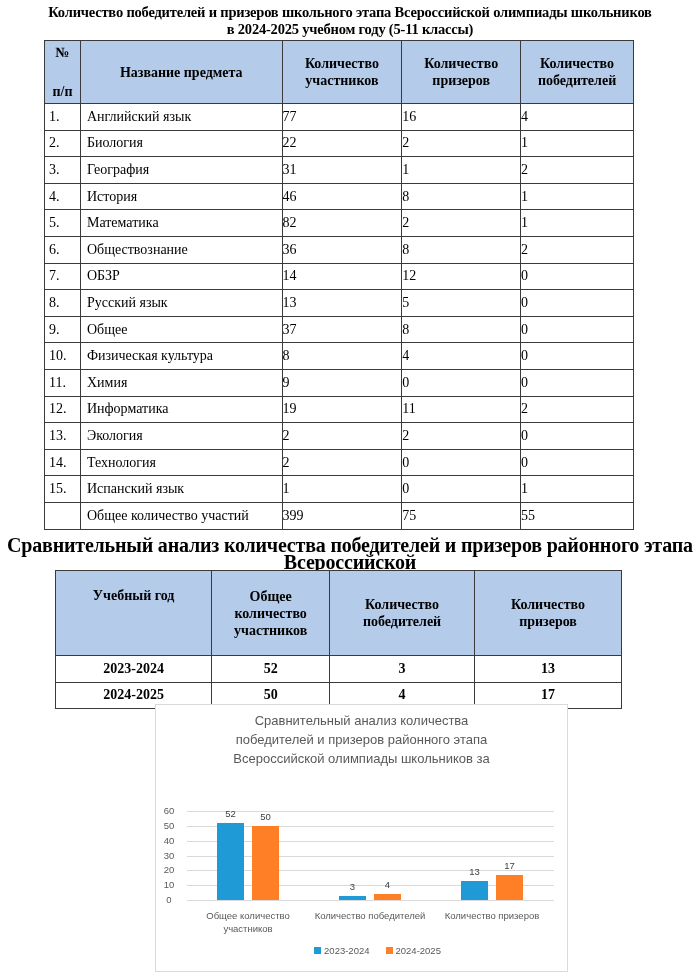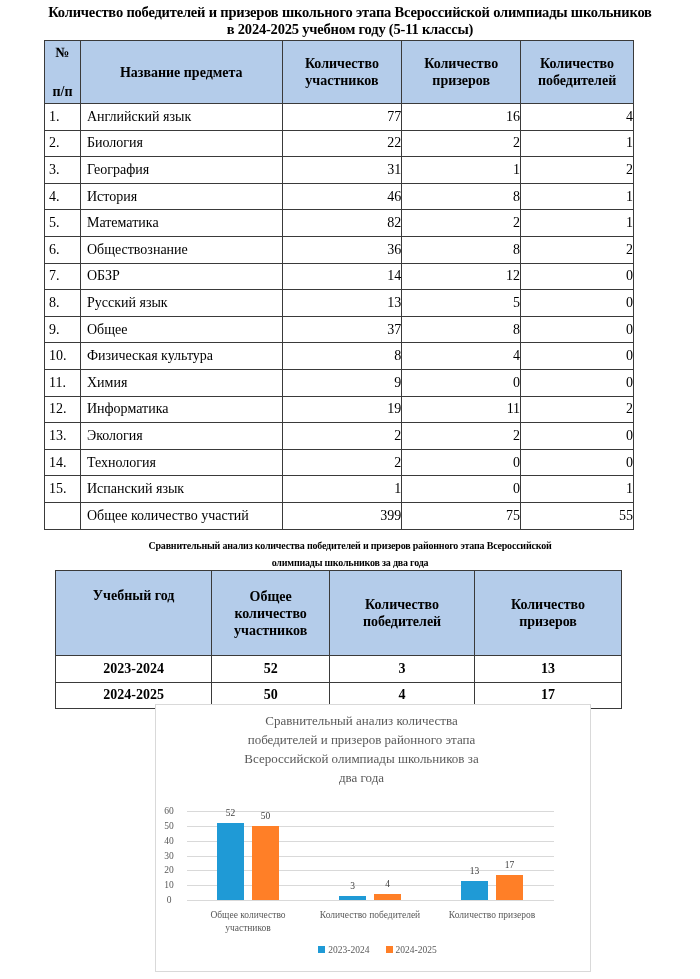--- a/index.html
+++ b/index.html
@@ -5,27 +5,27 @@
   html, body { margin:0; padding:0; background:#ffffff; }
   body { width:700px; height:979px; position:relative; overflow:hidden; font-family:"Liberation Serif", serif; color:#000; }
   .title1 { position:absolute; left:0; top:4px; width:700px; text-align:center; font-weight:bold; font-size:14.5px; line-height:17px; letter-spacing:-0.2px; }
   table { border-collapse:collapse; position:absolute; }
   td, th { border:1.5px solid #3a3a3a; padding:0; }
   #t1 { left:44px; top:40px; width:590px; }
   #t1 th { background:#b4ccea; font-weight:bold; font-size:14px; line-height:17px; height:62px; text-align:center; vertical-align:middle; }
   #t1 td { height:25.6px; font-size:14px; }
   #t1 td.num { padding-left:4px; text-align:left; }
   #t1 td.name { padding-left:6px; text-align:left; }
-  #t1 td.c { text-align:right; }
+  #t1 td.c { text-align:left; }
   .nohead { display:flex; flex-direction:column; justify-content:space-between; height:56px; padding:2px 0; }
-  .title2 { position:absolute; left:0; top:537px; width:700px; text-align:center; font-weight:bold; font-size:10px; line-height:17px; letter-spacing:-0.2px; }
+  .title2 { position:absolute; left:0; top:537px; width:700px; text-align:center; font-weight:bold; font-size:20px; line-height:17px; letter-spacing:-0.2px; }
   #t2 { left:55px; top:570px; width:567px; }
   #t2 th { background:#b4ccea; font-weight:bold; font-size:14px; line-height:17px; height:60px; text-align:center; }
   #t2 td { height:25.5px; font-size:14px; font-weight:bold; text-align:center; }
-  .chart { position:absolute; left:155px; top:704px; width:411px; height:266px; border:1px solid #d9d9d9; background:#fff; font-family:Liberation Serif, serif; color:#595959;padding-left:23px; }
+  .chart { position:absolute; left:155px; top:704px; width:411px; height:266px; border:1px solid #d9d9d9; background:#fff; font-family:Liberation Sans, sans-serif; color:#595959; }
   .ctitle { position:absolute; left:0; top:6px; width:411px; text-align:center; font-size:13px; line-height:19px; color:#595959; }
   .grid { position:absolute; left:31px; width:367px; height:1px; background:#d9d9d9; }
   .ytick { position:absolute; left:4px; width:18px; text-align:center; font-size:9.5px; line-height:10px; }
   .bar { position:absolute; }
   .blabel { position:absolute; width:40px; text-align:center; font-size:9.5px; color:#404040; }
   .xlab { position:absolute; text-align:center; font-size:9.5px; line-height:13px; }
   .legend { position:absolute; top:240px; left:16px; width:411px; text-align:center; font-size:9.5px; }
   .legend span.sw { display:inline-block; width:7px; height:7px; margin-right:3px; vertical-align:0px; }
   .legend .item { margin:0 8px; }
 </style>
@@ -209,21 +209,20 @@
         <td>17</td>
       </tr>
     </tbody>
 </table>
 
 <div class="chart" id="chart">
   <div class="ctitle" id="ctitle">
       <div>Сравнительный анализ количества</div>
       <div>победителей и призеров районного этапа</div>
       <div>Всероссийской олимпиады школьников за</div>
-      <div>два года</div>
     </div>
   <div id="plot">
       <div class="grid" style="top: 106px;"></div>
       <div class="ytick" style="top: 101px;">60</div>
       <div class="grid" style="top: 120.833px;"></div>
       <div class="ytick" style="top: 115.833px;">50</div>
       <div class="grid" style="top: 135.667px;"></div>
       <div class="ytick" style="top: 130.667px;">40</div>
       <div class="grid" style="top: 150.5px;"></div>
       <div class="ytick" style="top: 145.5px;">30</div>

